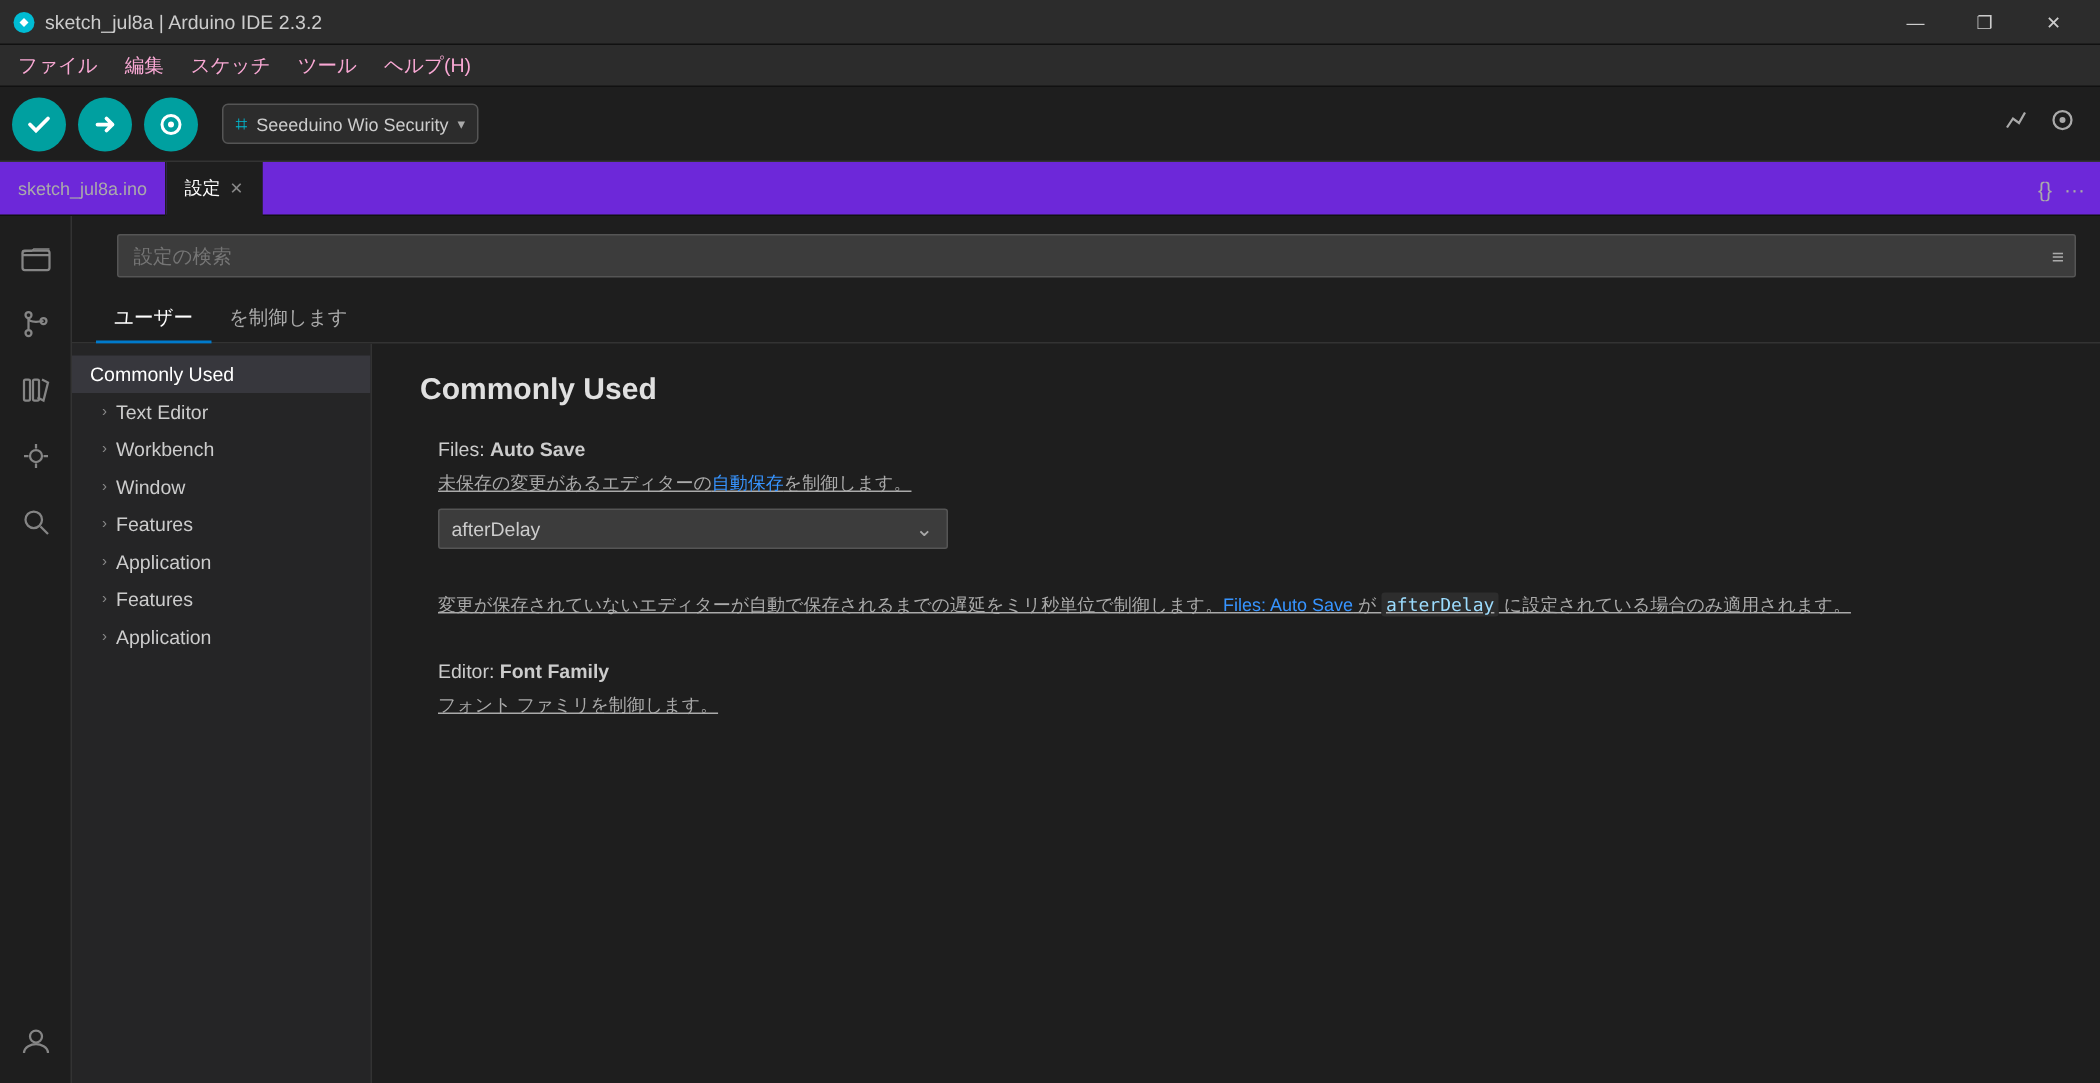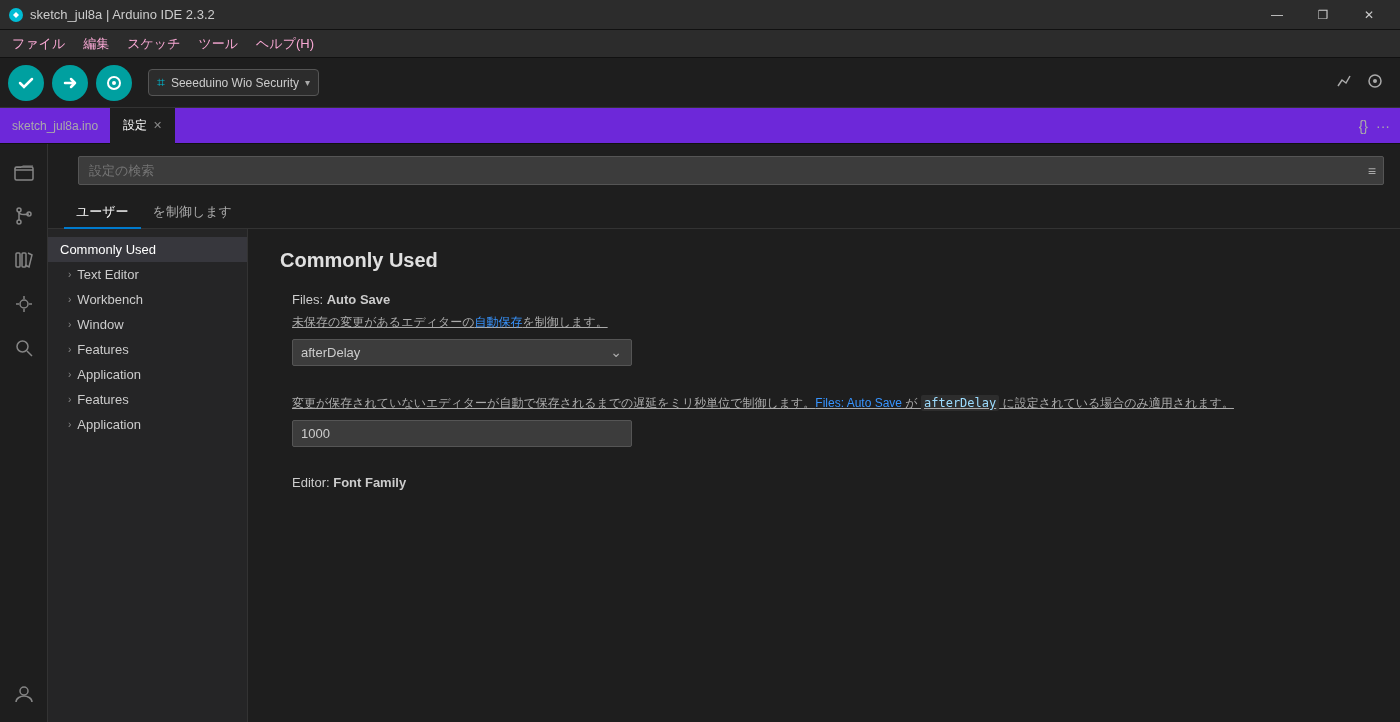--- a/index.html
+++ b/index.html
@@ -544,26 +544,28 @@
               <option>onFocusChange</option>
               <option>onWindowChange</option>
             </select>
           </div>
         </div>
 
         <div class="setting-block">
           <div class="setting-description">
             変更が保存されていないエディターが自動で保存されるまでの遅延をミリ秒単位で制御します。<span class="link">Files: Auto Save</span> が <code>afterDelay</code> に設定されている場合のみ適用されます。
           </div>
-          <input type="text" class="setting-input" value="1000" style="">
         </div>
 
 
         <div class="setting-block">
           <div class="setting-label">
             <span>Editor: </span><strong>Font Family</strong>
           </div>
+          <div class="setting-description">
+            フォント ファミリを制御します。
+          </div>
         </div>
 
       </div>
     </div>
   </div>
 </div>
 
 </body></html>

